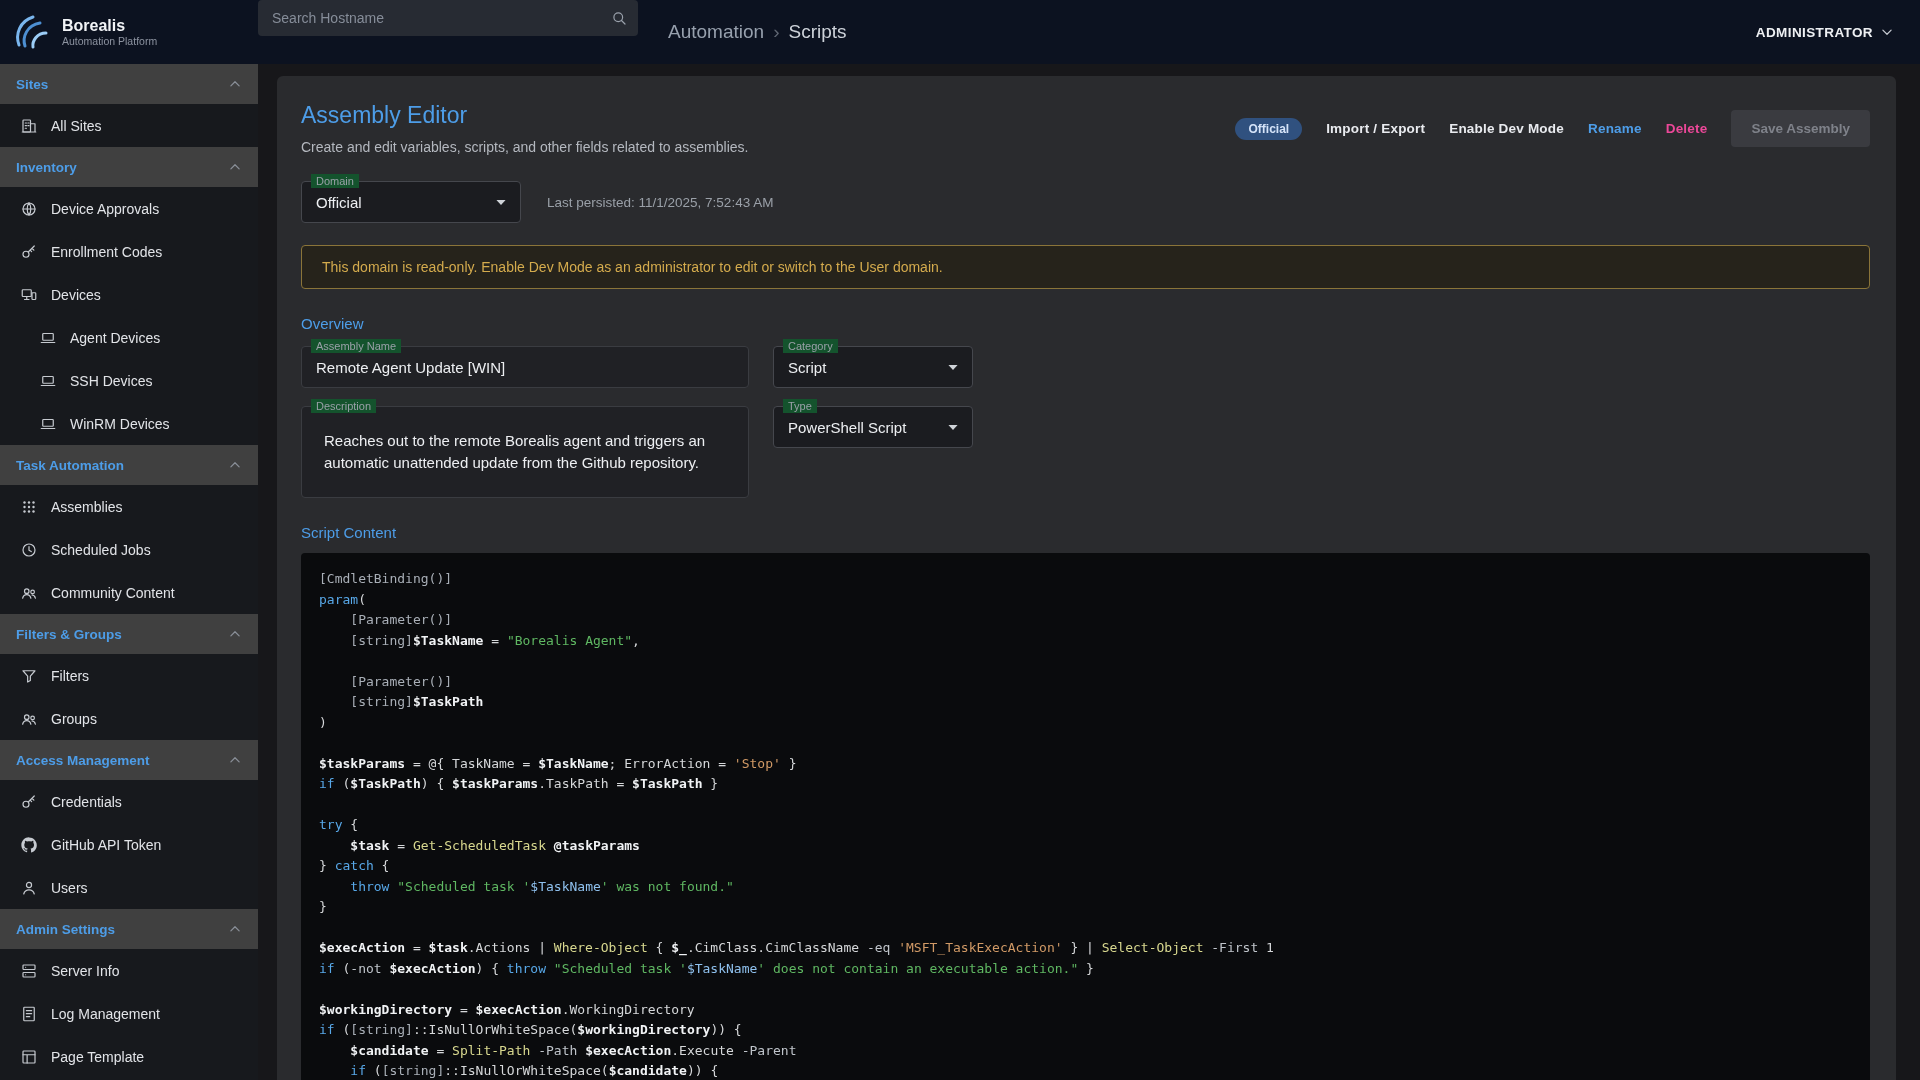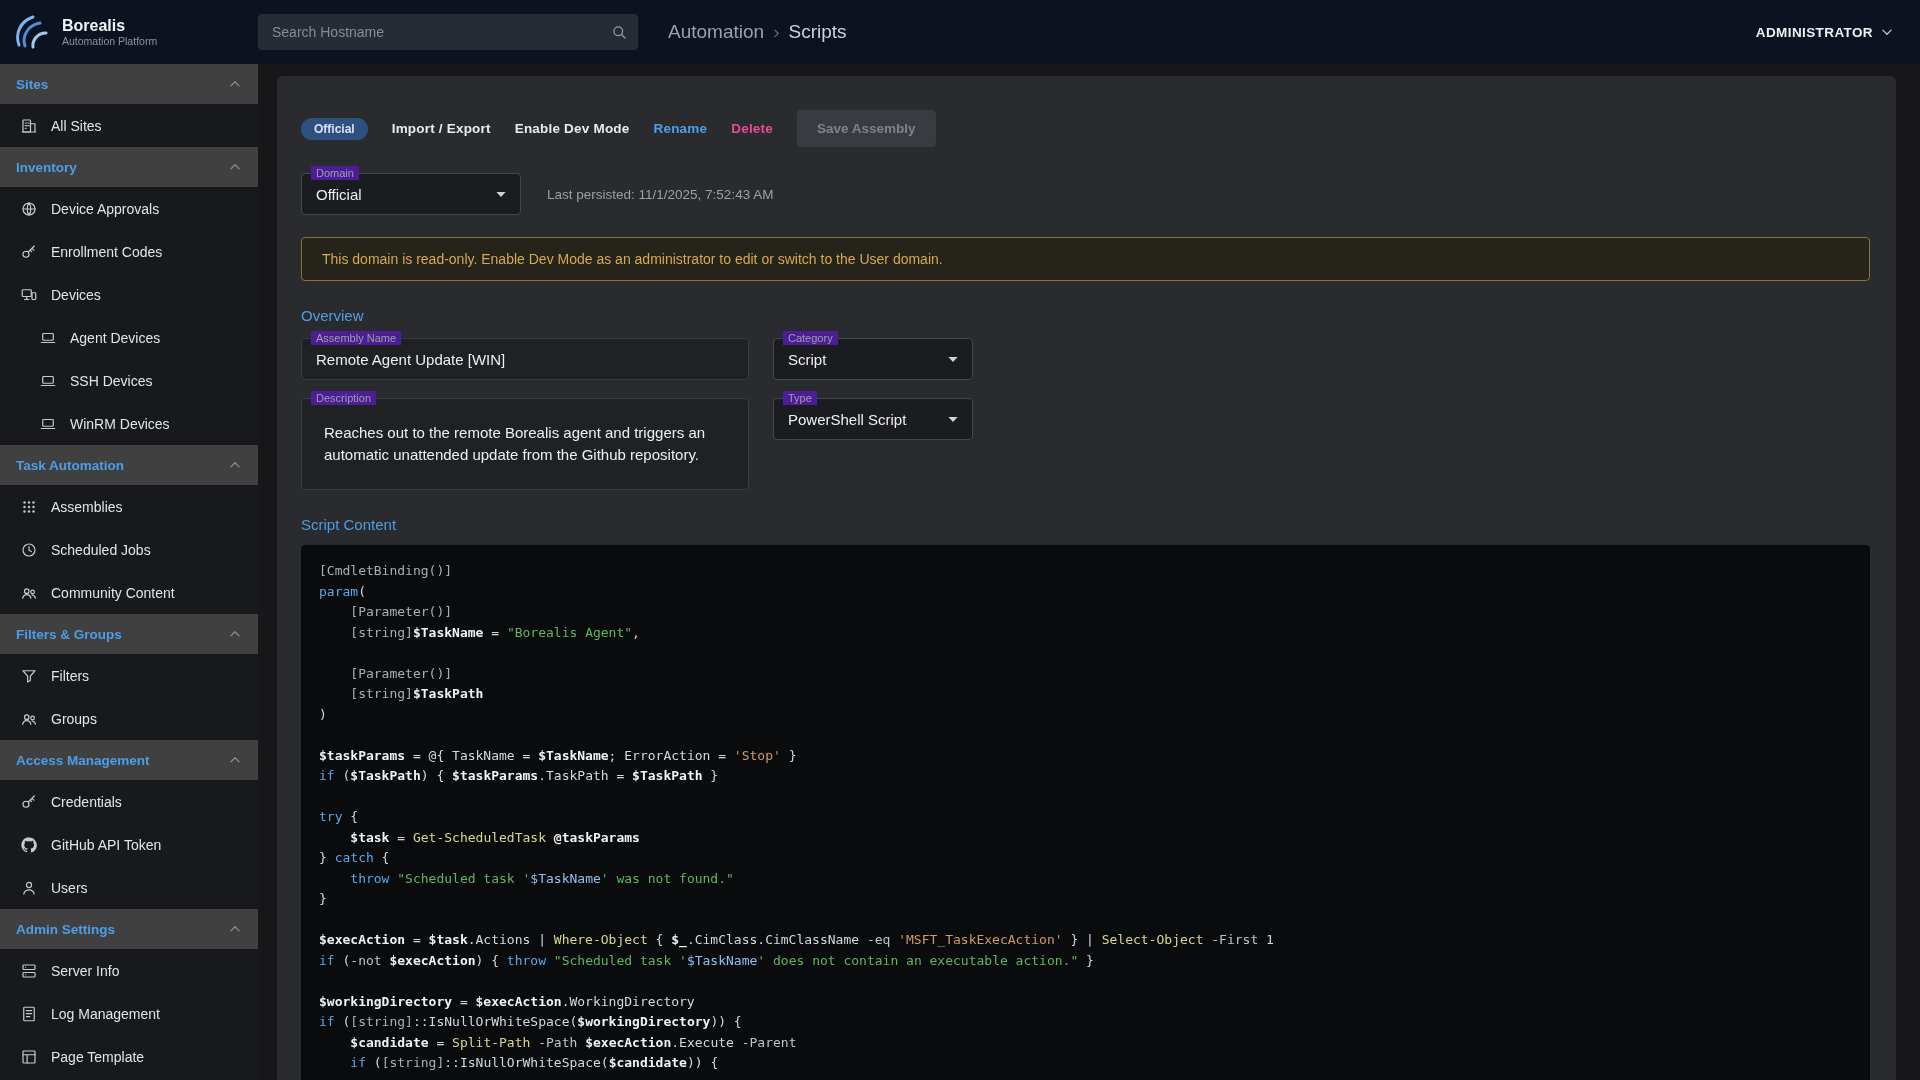--- a/index.html
+++ b/index.html
@@ -1,21 +1,21 @@
 <!DOCTYPE html>
 <html><head>
 <meta charset="utf-8">
 <style>
   * { margin:0; padding:0; box-sizing:border-box; }
   html,body { width:1920px; height:1080px; overflow:hidden; }
   body { background:#17171a; color:#e6e8ea; font-family:"Liberation Sans", sans-serif; }
   .app { display:flex; flex-direction:column; height:100%; }
 
   
-  .topbar { height:64px; flex:0 0 64px; background:#0c1220; display:flex; align-items:center; }
+  .topbar { height:64px; flex:0 0 64px; background:#0c1220; display:flex; }
   .brand { width:258px; flex:0 0 258px; display:flex; align-items:center; gap:10px; padding-left:12px; cursor:pointer; }
   .logo svg { width:40px; height:40px; display:block; }
   .brand-text { display:flex; flex-direction:column; line-height:1.15; }
   .brand-title { font-size:16px; font-weight:700; color:#f2f4f7; }
   .brand-sub { font-size:10.5px; color:#8d93a0; }
   .search { width:380px; height:36px; background:#272b33; border-radius:4px; display:flex; align-items:center; padding:0 10px 0 14px; }
   .search-input { flex:1; background:transparent; border:none; outline:none; color:#d4d7dc; font-size:14px; font-family:inherit; }
   .search-input::placeholder { color:#868d99; }
   .search-icn { color:#9aa1ac; }
   .search-icn svg { width:17px; height:17px; }
@@ -49,21 +49,21 @@
   .panel-actions { display:flex; align-items:center; gap:24px; margin-top:8px; }
   .badge { background:#30517f; color:#d5e3f8; font-size:12px; font-weight:600; padding:4px 13px; border-radius:12px; }
   .txt-btn { background:none; border:none; color:#e9ebef; font-family:inherit; font-size:13.5px; font-weight:700; letter-spacing:.2px; cursor:pointer; }
   .txt-btn.rename { color:#4d9de8; }
   .txt-btn.delete { color:#ec4899; }
   .save-btn { background:#3a3b40; border:none; border-radius:4px; color:#7f828a; font-family:inherit; font-size:13.5px; font-weight:700; padding:11px 20px; cursor:default; }
 
   .domain-row { margin-top:26px; display:flex; align-items:center; }
   .select-box { position:relative; width:200px; height:42px; background:#1b1c20; border:1px solid #45474d; border-radius:4px; display:flex; align-items:center; padding:0 34px 0 14px; cursor:pointer; }
   .select-box.domain { width:220px; }
-  .float-label { position:absolute; top:-8px; left:9px; background:#4c1d95; padding:0 5px; font-size:11px; color:#9aa0a8; line-height:14px; white-space:nowrap; }
+  .float-label { position:absolute; top:-8px; left:9px; background:#14532d; padding:0 5px; font-size:11px; color:#9aa0a8; line-height:14px; white-space:nowrap; }
   .select-value { font-size:15px; color:#edeff2; white-space:nowrap; }
   .caret { position:absolute; right:8px; color:#cfd3d8; }
   .caret svg { width:22px; height:22px; }
   .persisted { margin-left:26px; font-size:13.5px; color:#9aa0a8; }
 
   .warning { margin-top:22px; border:1px solid #8a7439; background:#26231b; border-radius:4px; padding:13px 20px; font-size:14px; color:#d4ab4d; }
 
   .section-label { margin-top:26px; font-size:15px; color:#4d9de8; }
 
   .form-grid { margin-top:14px; display:grid; grid-template-columns:448px 200px; column-gap:24px; row-gap:18px; align-items:start; }
@@ -357,20 +357,24 @@
             </span>
             <span class="side-item-label">Page Template</span>
           </div>
         </nav>
     </aside>
 
     <main class="main">
       <section class="panel">
 
         <div class="panel-head">
+          <div class="panel-head-left">
+            <h1>Assembly Editor</h1>
+            <p class="subtitle">Create and edit variables, scripts, and other fields related to assemblies.</p>
+          </div>
           <div class="panel-actions">
             <span class="badge">Official</span>
             <button class="txt-btn">Import / Export</button>
             <button class="txt-btn">Enable Dev Mode</button>
             <button class="txt-btn rename">Rename</button>
             <button class="txt-btn delete">Delete</button>
             <button class="save-btn" disabled="">Save Assembly</button>
           </div>
         </div>
 

